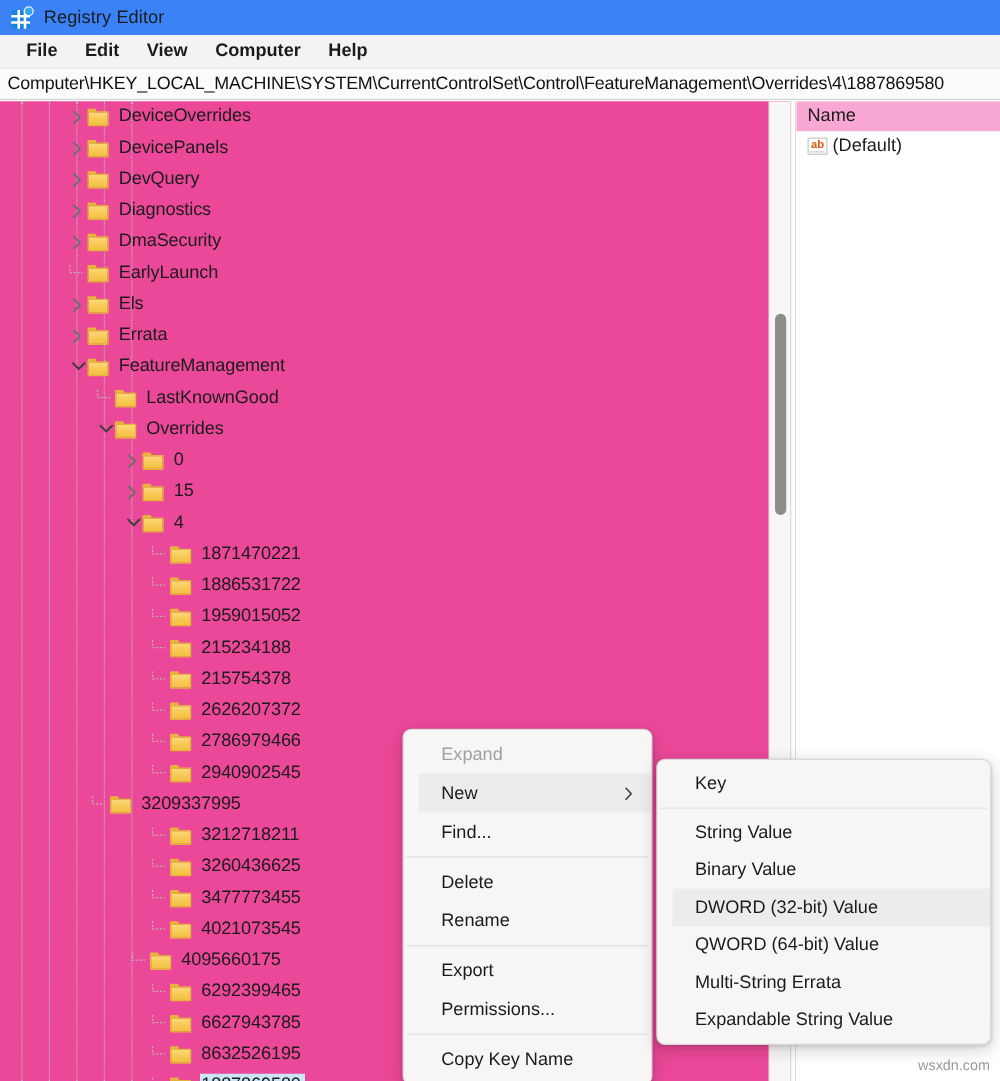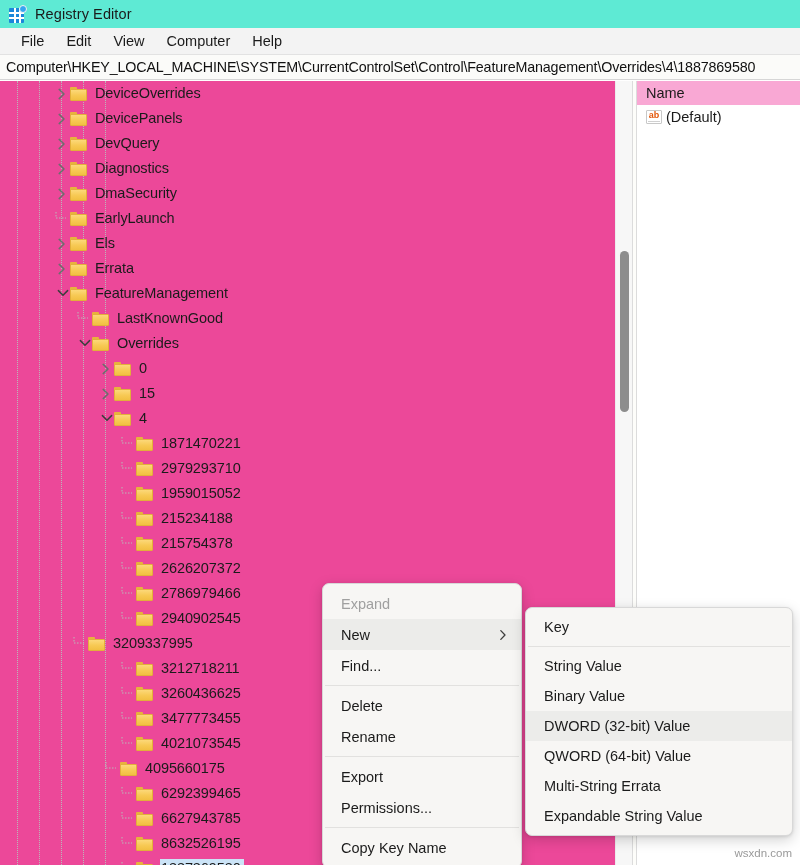--- a/index.html
+++ b/index.html
@@ -14,21 +14,21 @@
     font-size: 14.5px;
     color: #1b1b1b;
     overflow: hidden;
     position: relative;
     -webkit-font-smoothing: antialiased;
   }
 
   
   #titlebar {
     height: 28px;
-    background: #5eead4;
+    background: #3b82f6;
     display: flex;
     align-items: center;
     padding-left: 9px;
     box-sizing: border-box;
     text-align: center;
   }
   #app-icon {
     width: 17px;
     height: 17px;
     position: relative;
@@ -73,20 +73,21 @@
     padding-left: 10px;
     box-sizing: border-box;
     border-bottom: 1px solid #e2e2e2;
   }
   .menu-item {
     padding: 2px 11px 3px 11px;
     font-size: 14.5px;
     color: #1b1b1b;
     cursor: default;
     white-space: nowrap;
+    font-weight: bold;
   }
 
   
   #addressbar {
     height: 25px;
     background: #fbfbf9;
     border-bottom: 1px solid #d6d6d6;
     display: flex;
     align-items: center;
     padding-left: 6px;
@@ -304,20 +305,21 @@
   .ctx-item {
     height: 31px;
     display: flex;
     align-items: center;
     padding: 0 14px 0 18px;
     font-size: 14.5px;
     color: #1b1b1b;
     white-space: nowrap;
     cursor: default;
     position: relative;
+    margin-left: 12px;
   }
   .ctx-item.disabled { color: #a0a0a0; }
   .ctx-item.hover { background: #ececea; }
   #ctx-sub .ctx-item { padding-left: 18px; height: 30px; }
   .ctx-sep {
     height: 1px;
     background: #e2e1df;
     margin: 4px 2px;
   }
   .ctx-arrow {
@@ -547,21 +549,21 @@
         <div class="tree-row" style="padding-left: 120px;">
           <div class="chev">
             <svg width="14" height="12" viewBox="0 0 14 12" style="left:1px;top:6px;position:absolute">
               <path d="M1 0 L1 6 L11 6" fill="none" stroke="#b9b9b9" stroke-width="1" stroke-dasharray="1.5 1.5"></path>
             </svg>
           </div>
           <div class="folder">
             <div class="tab"></div>
             <div class="body"></div>
           </div>
-          <span class="row-label">2979293710</span>
+          <span class="row-label">1886531722</span>
         </div>
         <div class="tree-row" style="padding-left: 120px;">
           <div class="chev">
             <svg width="14" height="12" viewBox="0 0 14 12" style="left:1px;top:6px;position:absolute">
               <path d="M1 0 L1 6 L11 6" fill="none" stroke="#b9b9b9" stroke-width="1" stroke-dasharray="1.5 1.5"></path>
             </svg>
           </div>
           <div class="folder">
             <div class="tab"></div>
             <div class="body"></div>

